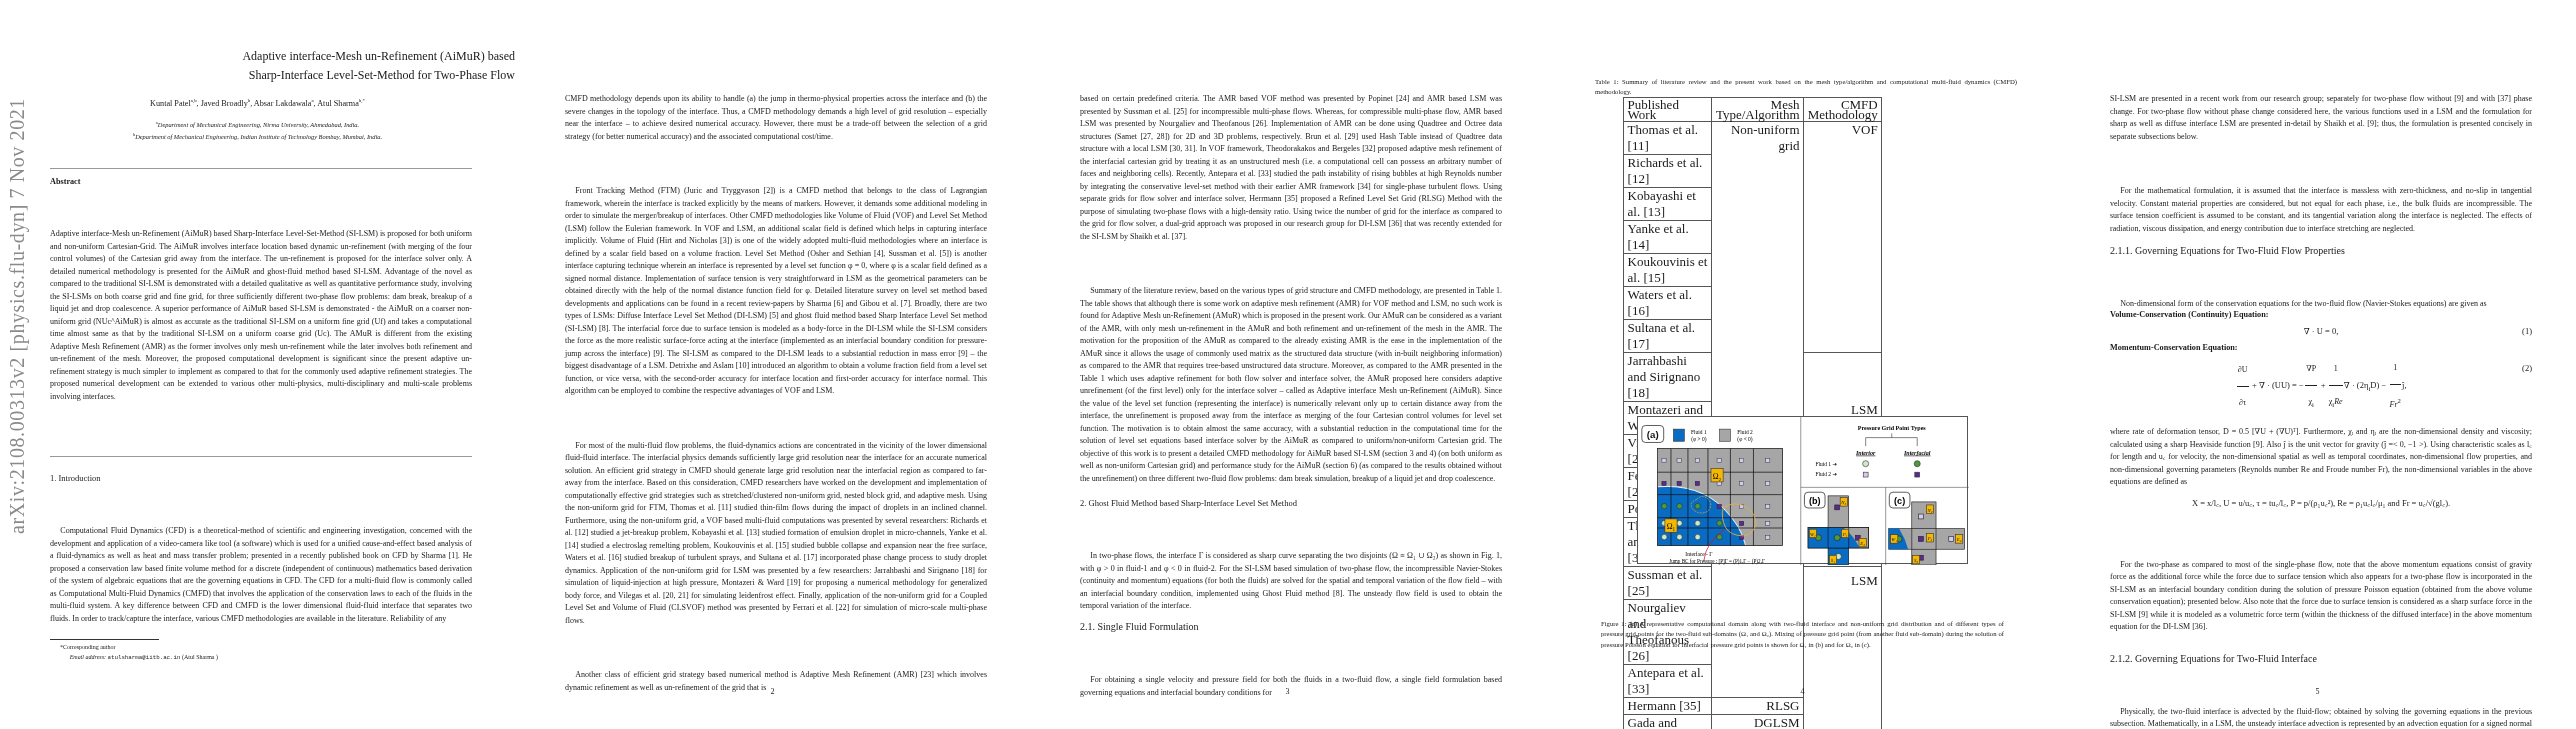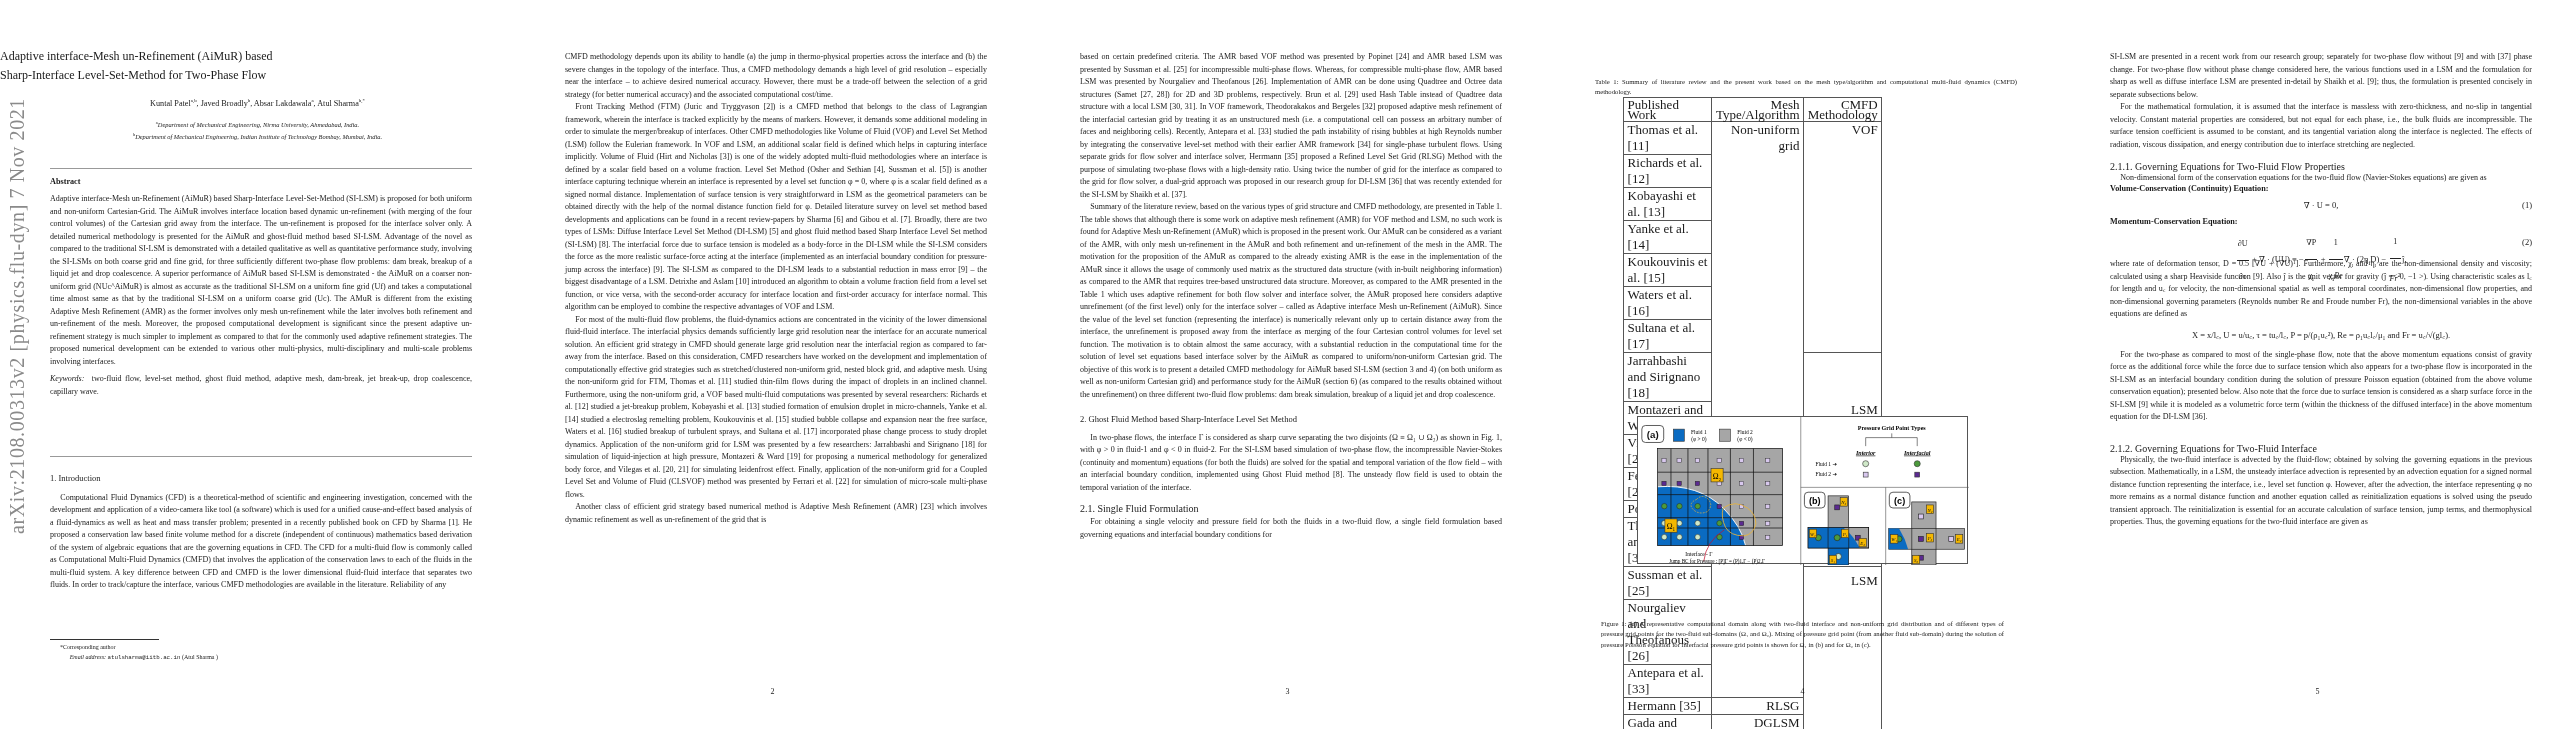--- a/index.html
+++ b/index.html
@@ -1,29 +1,29 @@
 <!DOCTYPE html>
 <html style="font-size:9.7px"><head>
 <meta charset="utf-8">
 <style>
   * { box-sizing: border-box; margin: 0; padding: 0; }
   html, body { width: 2576px; height: 729px; background: #ffffff; overflow: hidden; }
   body { font-family: "Liberation Serif", "DejaVu Serif", serif; color: #1a1a1a; position: relative; }
   .strip { display: flex; width: 2576px; height: 729px; }
   .page { position: relative; width: 515px; height: 729px; background: #fff; flex: none; }
   .col { position: absolute; left: 50px; width: 422px; }
-  p, .para { font-size: 8px; line-height: 12.5px; text-align: justify; hyphens: auto; }
+  p, .para { font-size: 8px; line-height: 12.5px; text-align: justify; hyphens: auto; margin-top: 42px; }
   .indent { text-indent: 10.3px; }
   .pagenum { position: absolute; bottom: 33px; left: 0; width: 100%; text-align: center; font-size: 8px; }
   em, i { font-style: italic; }
 
   
   .arxiv-stamp { position: absolute; left: 4.9px; top: 85px; width: 24px; height: 462px; }
   .arxiv-stamp span { position: absolute; left: 50%; top: 50%; white-space: nowrap; transform: translate(-50%,-50%) rotate(-90deg); font-family: "Liberation Serif", serif; font-size: 20px; color: #8a8a8a; letter-spacing: 0.6px; }
-  .title { position: absolute; top: 47px; left: 0; width: 100%; text-align: left; font-size: 12px; line-height: 19px; }
+  .title { position: absolute; top: 47px; left: 0; width: 100%; text-align: right; font-size: 12px; line-height: 19px; }
   .authors { position: absolute; top: 98px; left: 0; width: 100%; text-align: center; font-size: 8.2px; }
   .authors sup { font-size: 4.9px; }
   .affils { position: absolute; top: 118px; left: 0; width: 100%; text-align: center; font-size: 6.4px; line-height: 10.3px; font-style: italic; }
   .affils sup { font-size: 4.3px; font-style: normal; }
   .rule { position: absolute; left: 50px; width: 422px; border-top: 0.9px solid #999; }
   .abs-head { font-weight: bold; font-size: 8.2px; margin-bottom: 7.3px; }
   .keywords { margin-top: 4.9px; }
   .sec-head { font-weight: normal; font-size: 8.5px; }
   .footnote-rule { position: absolute; left: 50px; width: 109px; border-top: 0.6px solid #333; }
   .footnote { position: absolute; left: 60px; font-size: 6px; line-height: 9.7px; }
@@ -71,21 +71,20 @@
     <div class="affils">
       <div><sup>a</sup><span>Department of Mechanical Engineering, Nirma University, Ahmedabad, India.</span></div>
       <div><sup>b</sup><span>Department of Mechanical Engineering, Indian Institute of Technology Bombay, Mumbai, India.</span></div>
     </div>
 
     <div class="rule" style="top:168px"></div>
 
     <div class="col" style="top:177px">
       <div class="abs-head">Abstract</div>
       <p>Adaptive interface-Mesh un-Refinement (AiMuR) based Sharp-Interface Level-Set-Method (SI-LSM) is proposed for both uniform and non-uniform Cartesian-Grid. The AiMuR involves interface location based dynamic un-refinement (with merging of the four control volumes) of the Cartesian grid away from the interface. The un-refinement is proposed for the interface solver only. A detailed numerical methodology is presented for the AiMuR and ghost-fluid method based SI-LSM. Advantage of the novel as compared to the traditional SI-LSM is demonstrated with a detailed qualitative as well as quantitative performance study, involving the SI-LSMs on both coarse grid and fine grid, for three sufficiently different two-phase flow problems: dam break, breakup of a liquid jet and drop coalescence. A superior performance of AiMuR based SI-LSM is demonstrated - the AiMuR on a coarser non-uniform grid (NUc^AiMuR) is almost as accurate as the traditional SI-LSM on a uniform fine grid (Uf) and takes a computational time almost same as that by the traditional SI-LSM on a uniform coarse grid (Uc). The AMuR is different from the existing Adaptive Mesh Refinement (AMR) as the former involves only mesh un-refinement while the later involves both refinement and un-refinement of the mesh. Moreover, the proposed computational development is significant since the present adaptive un-refinement strategy is much simpler to implement as compared to that for the commonly used adaptive refinement strategies. The proposed numerical development can be extended to various other multi-physics, multi-disciplinary and multi-scale problems involving interfaces.</p>
-      <p class="keywords"><i>Keywords:</i>&nbsp; <span>two-fluid flow, level-set method, ghost fluid method, adaptive mesh, dam-break, jet break-up, drop coalescence, capillary wave.</span></p>
     </div>
 
     <div class="rule" style="top:456px"></div>
 
     <div class="col" style="top:473px">
       <div class="sec-head" style="margin-bottom:8.5px">1.  Introduction</div>
       <p class="indent">Computational Fluid Dynamics (CFD) is a theoretical-method of scientific and engineering investigation, concerned with the development and application of a video-camera like tool (a software) which is used for a unified cause-and-effect based analysis of a fluid-dynamics as well as heat and mass transfer problem; presented in a recently published book on CFD by Sharma [1]. He proposed a conservation law based finite volume method for a discrete (independent of continuous) mathematics based derivation of the system of algebraic equations that are the governing equations in CFD. The CFD for a multi-fluid flow is commonly called as Computational Multi-Fluid Dynamics (CMFD) that involves the application of the conservation laws to each of the fluids in the multi-fluid system. A key difference between CFD and CMFD is the lower dimensional fluid-fluid interface that separates two fluids. In order to track/capture the interface, various CMFD methodologies are available in the literature. Reliability of any</p>
     </div>
 
     <div class="footnote-rule" style="top:639px"></div>

